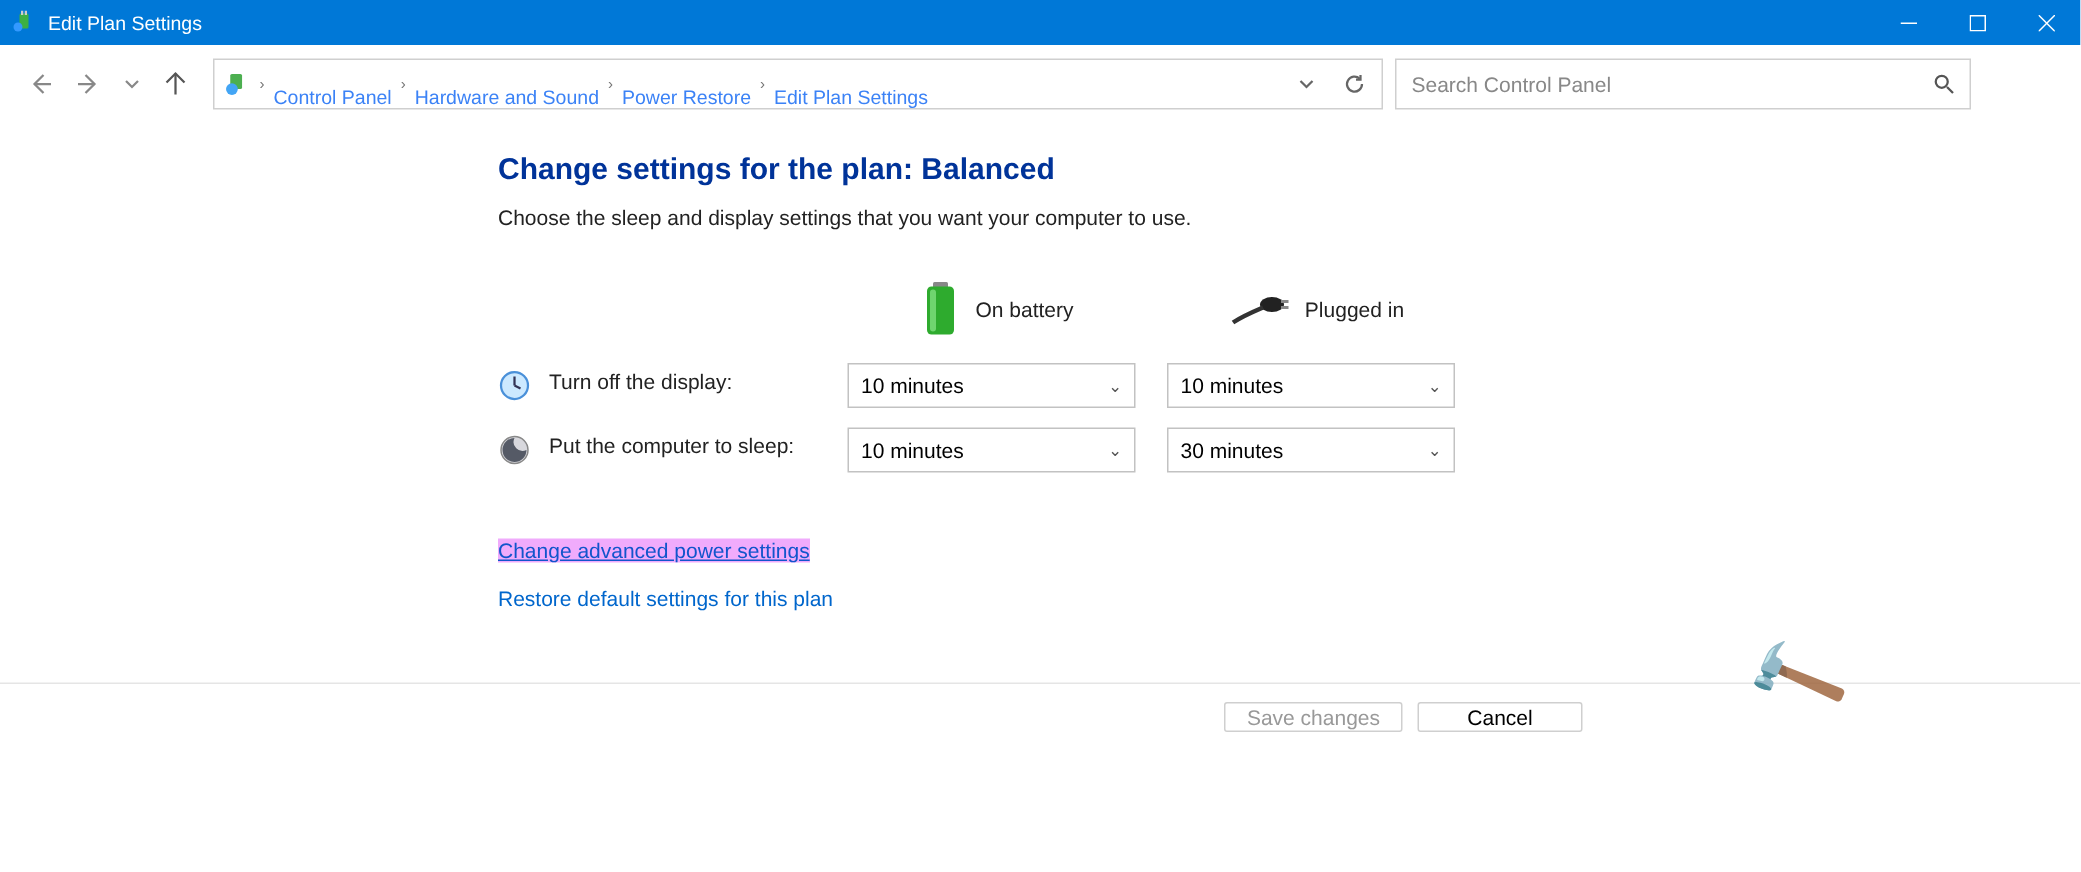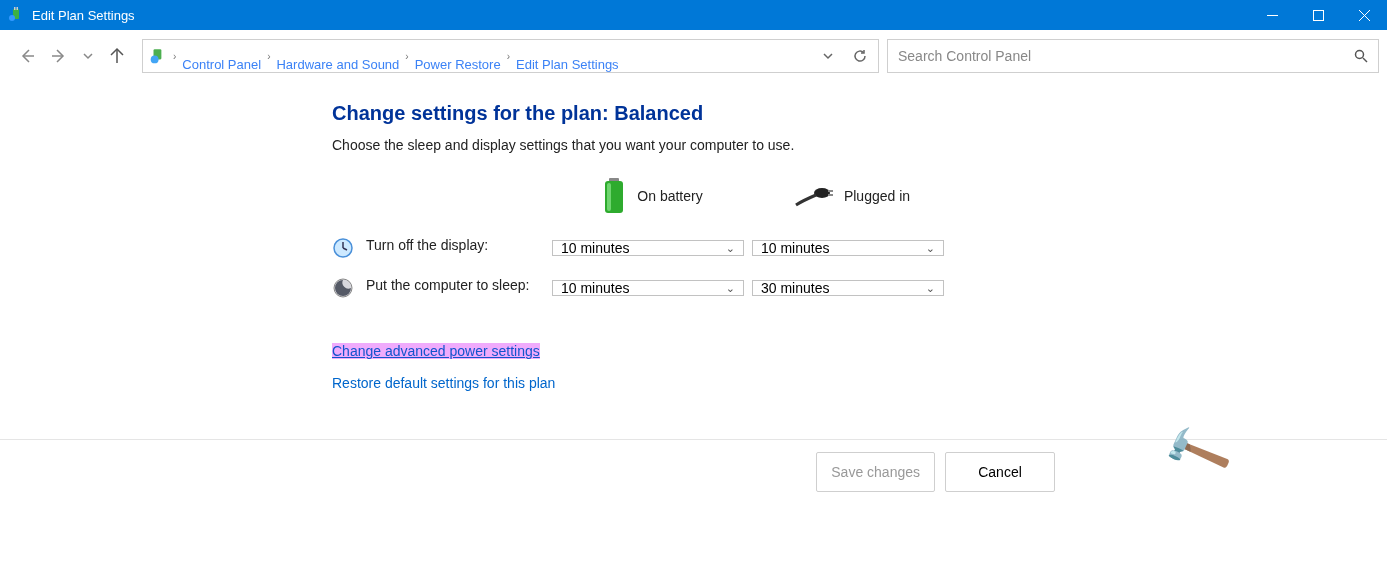--- a/index.html
+++ b/index.html
@@ -80,21 +80,21 @@
     }
     .address-bar .sep { color: #777; font-size: 10px; }
     .address-right {
       margin-left: auto;
       display: flex;
       align-items: center;
       gap: 18px;
       padding-right: 4px;
     }
     .search-box {
-      width: 492px;
+      width: 384px;
       height: 34px;
       border: 1px solid #cfcfcf;
       display: flex;
       align-items: center;
       padding: 0 10px;
       color: #888;
       justify-content: space-between;
     }
     .search-box input {
       border: none;
@@ -110,47 +110,48 @@
     }
     .heading {
       color: #003399;
       font-size: 20px;
       font-weight: 700;
       margin-bottom: 12px;
     }
     .subtext {
       font-size: 14px;
       color: #222;
-      margin-bottom: 20px;
+      margin-bottom: 30px;
     }
     .grid {
       display: grid;
       grid-template-columns: 220px 200px 200px;
       column-gap: 0px;
       row-gap: 18px;
       align-items: center;
+      gap: 13px;
     }
     .colhead {
       display: flex;
       align-items: center;
       justify-content: center;
       gap: 10px;
       font-size: 14px;
       color: #222;
       min-height: 46px;
     }
     .row-label {
       display: flex;
       align-items: flex-start;
       gap: 12px;
       font-size: 14px;
       color: #222;
     }
     .select {
-      height: 16px;
+      height: 30px;
       width: 192px;
       border: 1px solid #c2c2c2;
       display: flex;
       align-items: center;
       justify-content: space-between;
       padding: 0 8px;
       font-size: 14px;
       cursor: pointer;
       background: #fff;
     }
@@ -177,21 +178,21 @@
     }
     .footer {
       display: flex;
       justify-content: flex-end;
       align-items: center;
       padding: 12px 332px 12px 0;
       gap: 10px;
     }
     .btn {
       min-width: 110px;
-      height: 40px;
+      height: 20px;
       border: 1px solid #cfcfcf;
       background: #fff;
       font-size: 14px;
       display: flex;
       align-items: center;
       justify-content: center;
       cursor: pointer;
       padding: 4px 14px;
       border-radius: 2px;
     }

